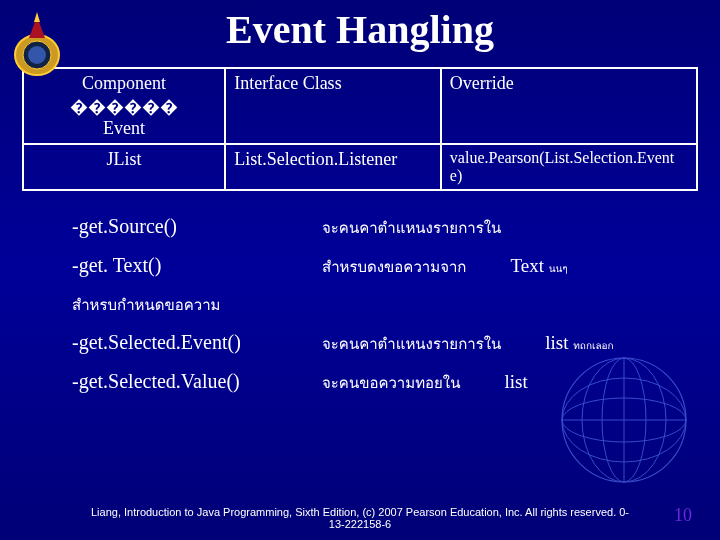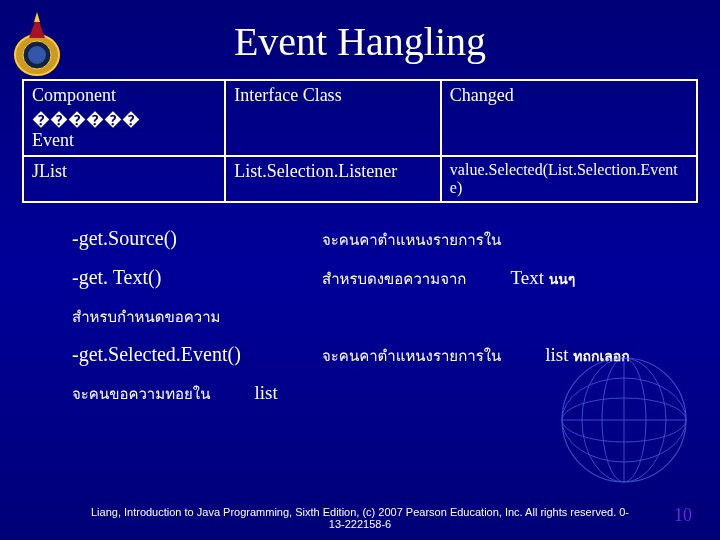--- a/index.html
+++ b/index.html
@@ -15,53 +15,53 @@
     position: absolute;
     top: 10px;
     left: 10px;
     width: 54px;
     height: 70px;
   }
   .title {
     text-align: center;
     font-size: 40px;
     color: #fff;
-    padding-top: 18px;
-    font-weight: normal;
+    padding-top: 6px;
+    font-weight: bold;
   }
   .table {
     margin: 14px 22px 0 22px;
     border: 2px solid #fff;
     border-collapse: collapse;
     width: calc(100% - 44px);
   }
   .table td {
     border: 2px solid #fff;
     padding: 4px 8px;
     font-size: 18px;
     vertical-align: top;
   }
   .table .hdr td { font-size: 18px; }
-  .c1 { width: 30%; }
+  .c1 { width: 30%; text-align: center; }
   .c2 { width: 32%; }
   .c3 { width: 38%; font-size: 16px !important; }
   .big { font-size: 22px; }
   .methods {
     margin: 24px 60px 0 72px;
   }
   .mrow {
     display: flex;
     gap: 30px;
     margin-bottom: 14px;
     align-items: baseline;
   }
   .mname { width: 220px; font-size: 20px; white-space: nowrap; }
   .mdesc { font-size: 15px; flex: 0 0 auto; }
   .mextra { font-size: 19px; margin-left: 14px; }
-  .mextra .sm { font-size: 14px; font-weight: bold; }
+  .mextra .sm { font-size: 10px; }
   .globe {
     position: absolute;
     right: 26px;
     bottom: 50px;
     width: 140px;
     height: 140px;
     opacity: 0.55;
   }
   .footer {
     position: absolute;
@@ -97,26 +97,26 @@
 <h1 class="title">Event Hangling</h1>
 
 <table class="table">
   <tbody>
       <tr class="hdr">
     <td class="c1">
       <span>Component ������</span><br>
       <span>Event</span>
     </td>
     <td class="c2">Interface Class</td>
-    <td class="c3" style="font-size:18px !important;">Changed</td>
+    <td class="c3" style="font-size:18px !important;">Override</td>
   </tr>
   <tr>
     <td class="c1 big">JList</td>
     <td class="c2">List.Selection.Listener</td>
-    <td class="c3">value.Selected(List.Selection.Event e)</td>
+    <td class="c3">value.Pearson(List.Selection.Event e)</td>
   </tr>
 </tbody>
   </table>
 
 <div class="methods">
   <div class="mrow">
     <div class="mname">-get.Source()</div>
     <div class="mdesc">จะคนคาตำแหนงรายการใน</div>
   </div>
   <div class="mrow">
@@ -126,20 +126,21 @@
   </div>
   <div class="mrow">
     <div class="mdesc">สำหรบกำหนดขอความ</div>
   </div>
   <div class="mrow">
     <div class="mname">-get.Selected.Event()</div>
     <div class="mdesc">จะคนคาตำแหนงรายการใน</div>
     <div class="mextra"><span>list</span> <span class="sm">ทถกเลอก</span></div>
   </div>
   <div class="mrow">
+    <div class="mname">-get.Selected.Value()</div>
     <div class="mdesc">จะคนขอความทอยใน</div>
     <div class="mextra"><span>list</span></div>
   </div>
 </div>
 
 <div class="globe">
   <svg viewBox="0 0 140 140">
     <circle cx="70" cy="70" r="62" fill="none" stroke="#6688ff" stroke-width="1.2"></circle>
     <ellipse cx="70" cy="70" rx="62" ry="22" fill="none" stroke="#6688ff" stroke-width="1"></ellipse>
     <ellipse cx="70" cy="70" rx="62" ry="42" fill="none" stroke="#6688ff" stroke-width="1"></ellipse>

